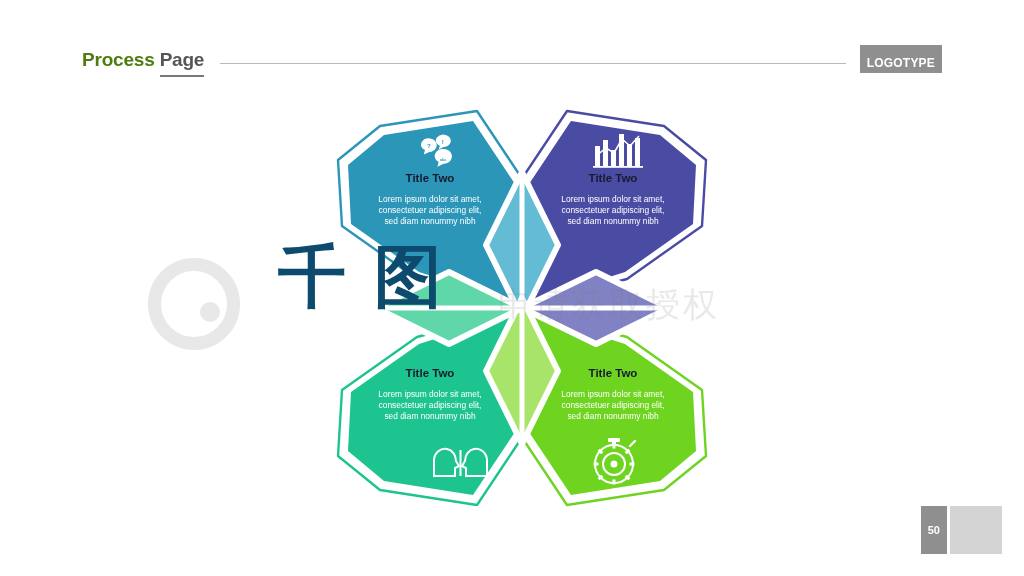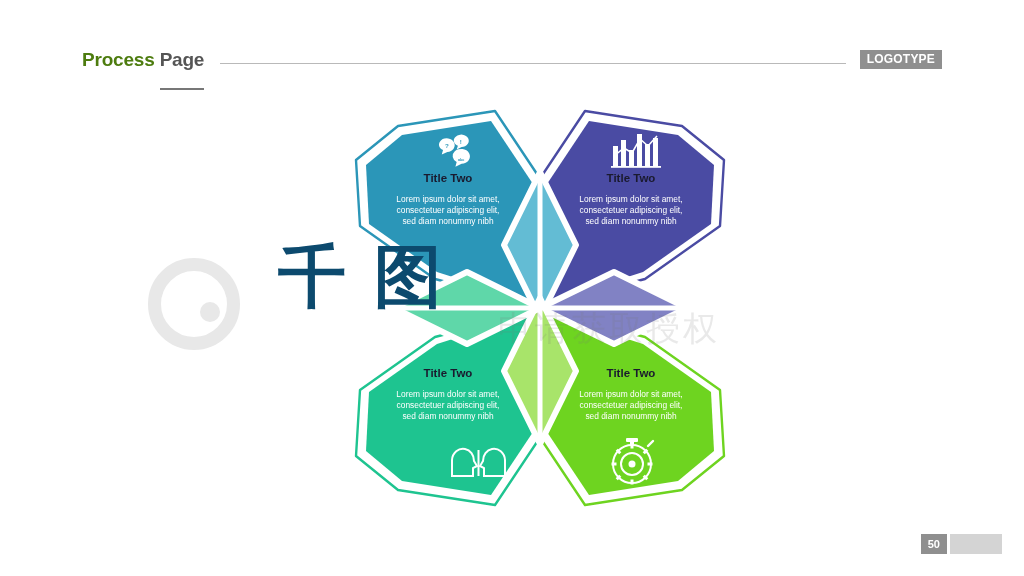--- a/index.html
+++ b/index.html
@@ -37,37 +37,37 @@
     font-weight: bold;
     letter-spacing: -0.2px;
     white-space: nowrap;
     color: #9a9a9a;
     line-height: 1;
   }
   #page-title .t-light { color: #4d7c0f; }
   #page-title .t-dark {
     color: #555555;
     border-bottom: 2px solid #777777;
-    padding-bottom: 18px;
+    padding-bottom: 5px;
   }
   #header-rule {
     flex: 1 1 auto;
     height: 1px;
     background: #b9b9b9;
     margin-left: 16px;
     margin-right: 14px;
     margin-top: 8px;
   }
   #logotype {
     background: #8f8f8f;
     color: #ffffff;
     font-size: 12px;
     font-weight: bold;
     letter-spacing: 0.2px;
-    padding: 3px 7px 4px 7px;
+    padding: 12px 7px 4px 7px;
     line-height: 1;
     white-space: nowrap;
   }
 
   
   #watermark {
     position: absolute;
     left: 0; top: 0; right: 0; bottom: 0;
     pointer-events: none;
     z-index: 5;
@@ -113,27 +113,26 @@
   }
   .wm-cn-c {
     position: absolute;
     left: 498px; top: 287px;
     font-size: 34px;
     color: rgba(120,120,120,0.16);
     letter-spacing: 3px;
     line-height: 1;
     white-space: nowrap;
     font-family: "DejaVu Sans", sans-serif;
-    margin-top: 24px;
   }
 
   
   #diagram {
     position: absolute;
-    left: 340px;
+    left: 322px;
     top: 108px;
     width: 400px;
     height: 400px;
     z-index: 2;
   }
   #diagram svg { display: block; }
 
   .hex-title {
     font-family: "Liberation Sans", sans-serif;
     font-size: 11.5px;
@@ -153,21 +152,21 @@
     bottom: 22px;
     display: flex;
     align-items: stretch;
     z-index: 6;
   }
   #page-number {
     background: #8f8f8f;
     color: #ffffff;
     font-size: 11px;
     font-weight: bold;
-    padding: 3px 7px;
+    padding: 17px 7px;
     line-height: 1.3;
   }
   #footer-bar {
     width: 52px;
     background: #d4d4d4;
     margin-left: 3px;
   }
 </style>
 </head>
 <body>

